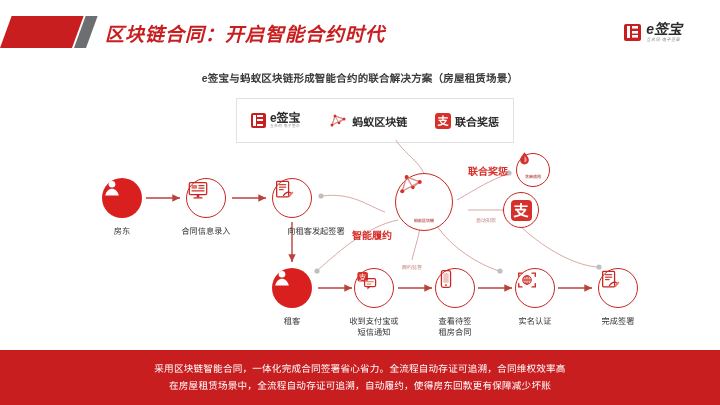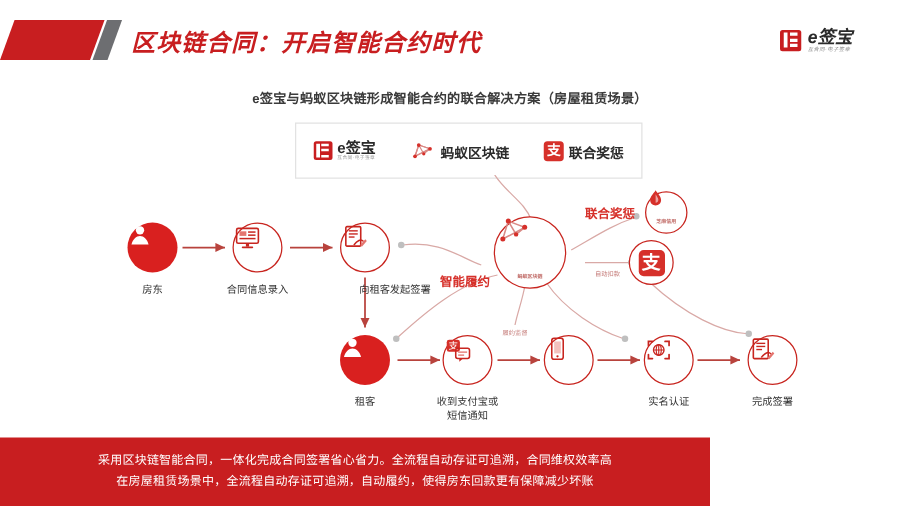--- a/index.html
+++ b/index.html
@@ -107,21 +107,21 @@
     font-size:5px;color:#c57b78;white-space:nowrap;
     background:#fff;padding:0 1px;
   }
   .incirc-label{
     position:absolute;left:50%;bottom:7px;transform:translateX(-50%);
     font-size:4px;color:#c06a66;white-space:nowrap;font-weight:bold;
   }
 
   
   .banner{
-    position:absolute;left:0;bottom:0;width:568px;height:55px;
+    position:absolute;left:0;bottom:0;width:720px;height:55px;
     background:#c81e20;color:#fff;
     display:flex;flex-direction:column;align-items:center;justify-content:center;
     gap:4px;
   }
   .banner-line{font-size:9.6px;letter-spacing:.2px;line-height:1.3;}
 </style>
 </head>
 <body>
 
 <div class="slide">
@@ -271,21 +271,21 @@
         <path d="M12 7 C13.5 10 15.5 11.5 15.5 14.2 C15.5 16.4 13.9 18 12 18 z" fill="#fff" opacity=".55"></path>
       </svg>
       <div class="incirc-label">芝麻信用</div>
     </div>
 
     <div class="circ circ-outline" style="left:521px;top:70px;width:36px;height:36px;">
       <div style="width:21px;height:21px;border-radius:4px;background:#d6302a;color:#fff;font-size:15px;font-weight:bold;line-height:21px;text-align:center;">支</div>
     </div>
 
     <div class="tag" style="left:488px;top:30px;">联合奖惩</div>
-    <div class="tag" style="left:372px;top:84px;">智能履约</div>
+    <div class="tag" style="left:372px;top:94px;">智能履约</div>
     <div class="minitag" style="left:486px;top:79px;">自动扣款</div>
     <div class="minitag" style="left:412px;top:126px;">履约监督</div>
 
     <div class="circ circ-solid" style="left:292px;top:148px;width:40px;height:40px;">
       <svg width="20" height="20" viewBox="0 0 24 24">
         <circle cx="12" cy="7.5" r="4" fill="#fff"></circle>
         <path d="M3.8 21c1.4-5 4.6-8 8.2-8s6.8 3 8.2 8z" fill="#fff"></path>
       </svg>
     </div>
     <div class="nlabel" style="left:292px;top:176px;">租客</div>
@@ -302,20 +302,21 @@
     </div>
     <div class="nlabel two" style="left:374px;top:176px;">收到支付宝或<br>短信通知</div>
 
     <div class="circ circ-outline" style="left:455px;top:148px;width:40px;height:40px;">
       <svg width="20" height="20" viewBox="0 0 24 24">
         <rect x="6.5" y="2" width="11" height="20" rx="2.2" fill="none" stroke="#c8251f" stroke-width="1.5"></rect>
         <rect x="8.8" y="5" width="6.4" height="11.5" fill="#e4756f" opacity=".45"></rect>
         <circle cx="12" cy="19.3" r="1.1" fill="#c8251f"></circle>
       </svg>
     </div>
+    <div class="nlabel two" style="left:455px;top:176px;">查看待签<br>租房合同</div>
 
     <div class="circ circ-outline" style="left:535px;top:148px;width:40px;height:40px;">
       <svg width="22" height="22" viewBox="0 0 24 24">
         <g fill="none" stroke="#c8251f" stroke-width="1.5" stroke-linecap="round">
           <path d="M3 8 V4.5 H6.5"></path>
             <path d="M21 8 V4.5 H17.5"></path>
           <path d="M3 16 V19.5 H6.5"></path>
             <path d="M21 16 V19.5 H17.5"></path>
         </g>
         <circle cx="12" cy="12" r="4.6" fill="none" stroke="#c8251f" stroke-width="1.2"></circle>

